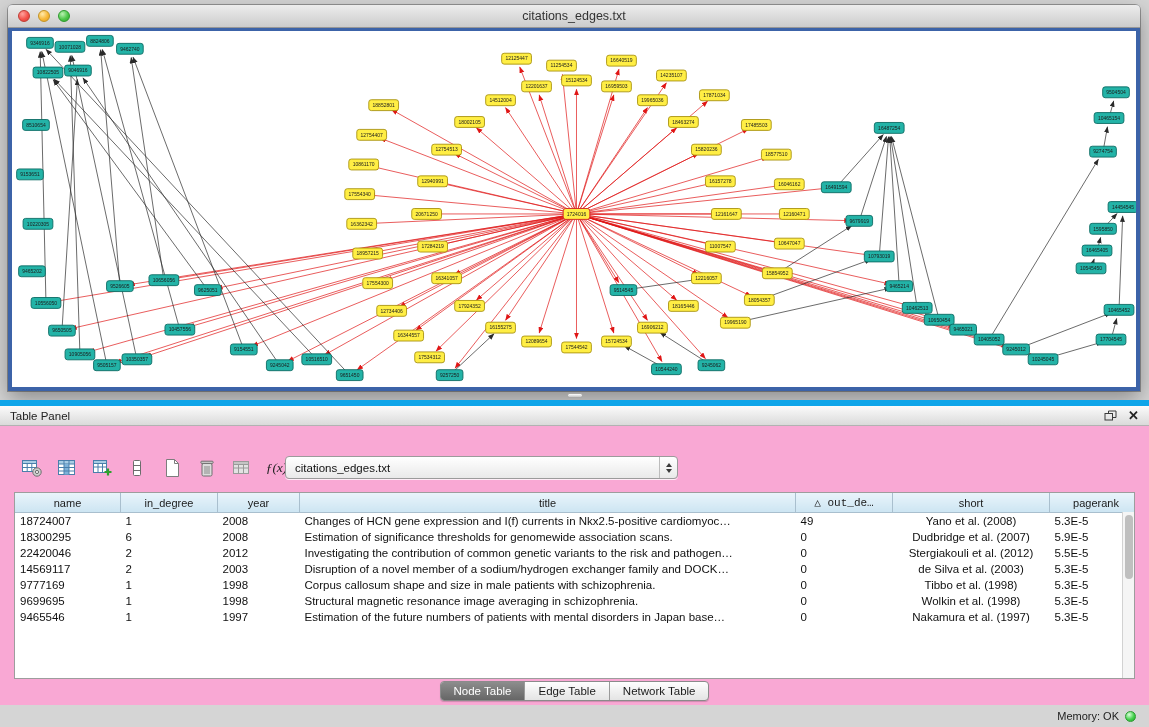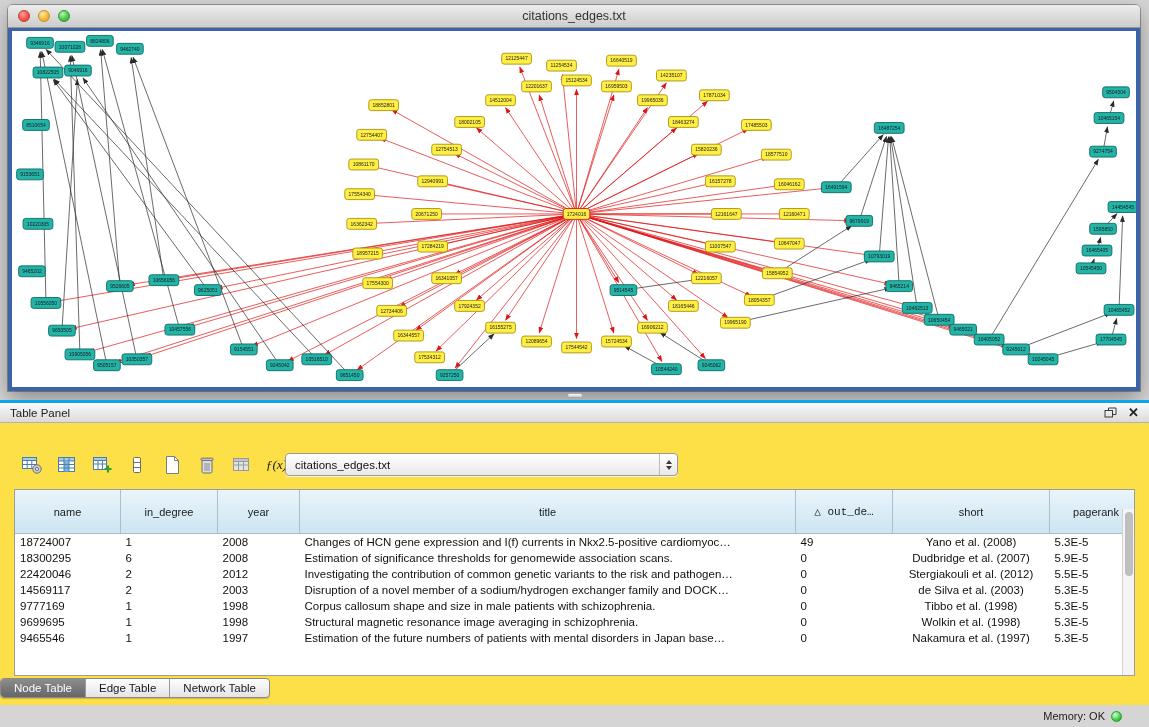--- a/index.html
+++ b/index.html
@@ -24,21 +24,21 @@
   #net{width:100%;height:100%;display:block}
   .nlabel{font-size:5px;text-anchor:middle;fill:#1c1c1c}
 
   
   .divider{position:absolute;left:0;top:391px;width:100%;height:9px}
   .grip{width:16px;height:5px;margin:2px auto 0;border-radius:3px;
     background:linear-gradient(#fdfdfd,#c6c6c6);border:1px solid #a8a8a8;box-sizing:border-box}
 
   
   .table-panel{position:absolute;left:0;top:400px;width:100%;height:305px;
-    background:#fde047;border-top:3px solid #0ea5e9;box-sizing:border-box}
+    background:#f9a8d4;border-top:6px solid #0ea5e9;box-sizing:border-box}
   .panel-header{height:20px;background:linear-gradient(#fbfbfb,#dadada);
     border-bottom:1px solid #b2b2b2;display:flex;align-items:center;padding:0 10px;box-sizing:border-box}
   .ptitle{font-size:11.5px;color:#222}
   .picons{margin-left:auto;display:flex;align-items:center;gap:11px}
   .close-ic{font-size:13px;font-weight:bold;color:#222;line-height:1}
 
   .toolbar{position:absolute;left:18px;top:47px;height:30px;display:flex;align-items:center;gap:8px}
   .tbtn{width:27px;height:27px;background:none;border:none;padding:1px;
     display:flex;align-items:center;justify-content:center}
   .fx{font-size:13.5px;font-style:italic;font-family:"Liberation Serif",serif;color:#222}
@@ -51,40 +51,40 @@
     display:flex;flex-direction:column;align-items:center;justify-content:center;gap:2px}
   .popup-arrows i{display:block;width:0;height:0;border-left:3.5px solid transparent;border-right:3.5px solid transparent}
   .popup-arrows .up{border-bottom:4px solid #3a3a3a}
   .popup-arrows .dn{border-top:4px solid #3a3a3a}
 
   .table-wrap{position:absolute;left:14px;top:86px;width:1121px;height:187px;
     background:#fff;border:1px solid #9d9d9d;box-sizing:border-box;overflow:hidden}
   .table-wrap table{border-collapse:collapse;table-layout:fixed;width:100%}
   thead th{height:19px;background:linear-gradient(#e9f4fb,#cde5f2);
     border:1px solid #a9bfce;border-top:none;font-size:11px;font-weight:normal;color:#1b1b1b;
-    padding:12px 3px;overflow:hidden;white-space:nowrap;text-align:center}
+    padding:0 3px;overflow:hidden;white-space:nowrap;text-align:center}
   thead th:first-child{border-left:none}
   thead th.filler{border-right:none}
   tbody td{height:16px;font-size:11.5px;color:#101010;padding:0 5px;
     white-space:nowrap;overflow:hidden}
   tbody td.k-short{text-align:center}
   .vscroll{position:absolute;right:0;top:19px;bottom:0;width:12px;
     background:#f5f5f5;border-left:1px solid #d2d2d2;box-sizing:border-box}
   .vthumb{position:absolute;left:1.5px;top:3px;width:8px;height:64px;border-radius:4px;background:#bfbfbf}
 
-  .tabs-row{position:absolute;left:0;top:275px;width:100%;display:flex;justify-content:flex-start}
+  .tabs-row{position:absolute;left:0;top:275px;width:100%;display:flex;justify-content:center}
   .segmented{display:inline-flex;border:1px solid #8b8b8b;border-radius:4px;overflow:hidden;
     background:linear-gradient(#fefefe,#e4e4e4);box-shadow:0 1px 1px rgba(0,0,0,.18)}
   .seg{font-size:11.5px;color:#1a1a1a;padding:3px 13px;border-left:1px solid #9a9a9a}
   .seg:first-child{border-left:none}
   .seg.active{background:linear-gradient(#8d8d8d,#666666);color:#fff}
 
   .statusbar{position:absolute;left:0;bottom:0;width:100%;height:22px;background:#d5d5d5;
     display:flex;align-items:center;justify-content:flex-end;gap:6px;
-    padding-right:27px;box-sizing:border-box}
+    padding-right:13px;box-sizing:border-box}
   .statusbar .mem-label{font-size:11px;color:#222}
   .mem-dot{width:11px;height:11px;border-radius:50%;box-sizing:border-box;
     background:radial-gradient(circle at 35% 30%,#dbffdb,#46d14f 55%,#17a51f);border:1px solid #2c9a31}
 </style>
 </head>
 <body>
 
 <div class="net-window">
   <div class="titlebar">
     <div class="traffic">

